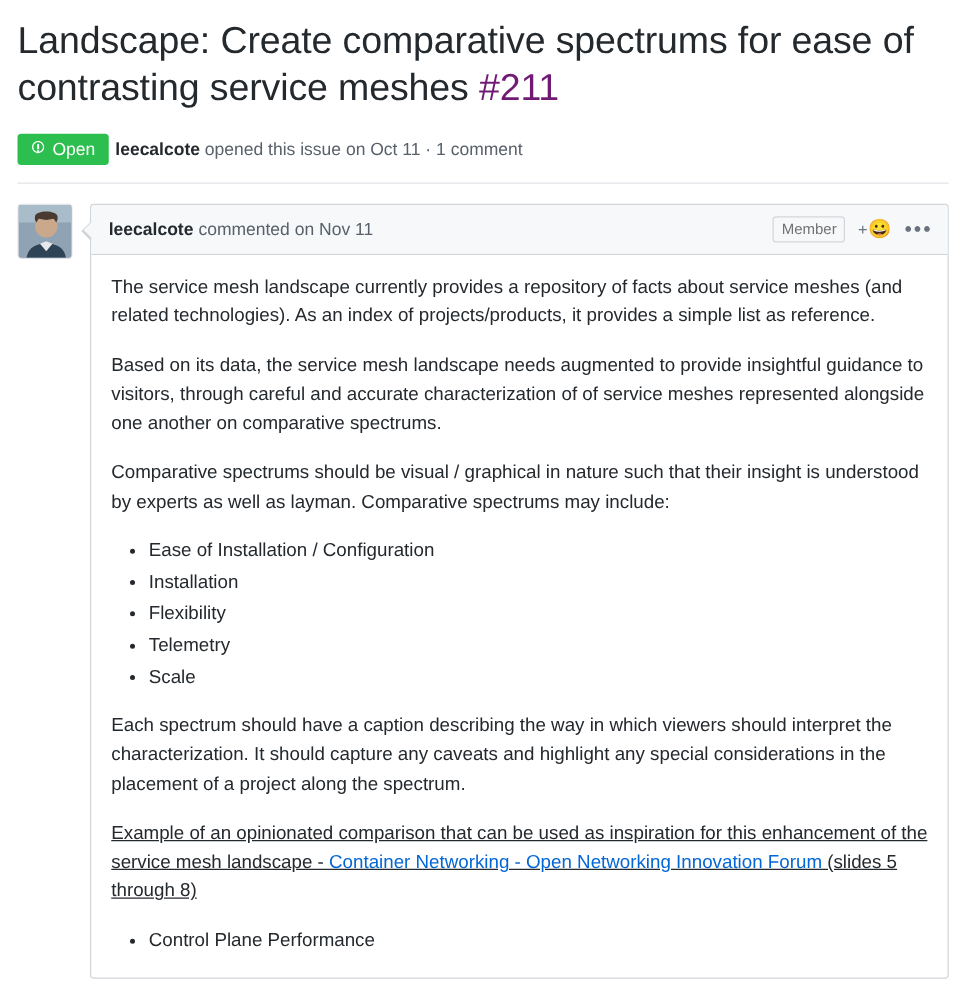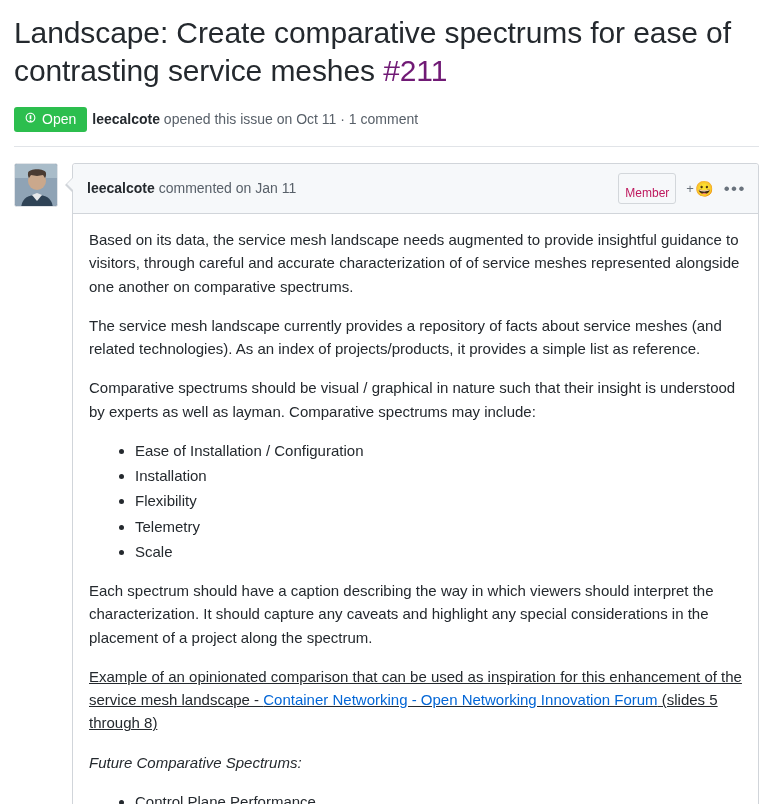--- a/index.html
+++ b/index.html
@@ -129,23 +129,23 @@
   .comment-header .hdr-text { margin-left: 4px; }
   .hdr-right {
     margin-left: auto;
     display: flex;
     align-items: center;
     gap: 10px;
   }
   .member-badge {
     border: 1px solid #d3d7db;
     border-radius: 3px;
-    color: #be185d;
+    color: #737373;
     font-size: 12px;
-    padding: 12px 6px 3px 6px;
+    padding: 2px 6px 3px 6px;
     line-height: 1.2;
     background: #f6f8fa;
   }
   .reaction-btn {
     display: inline-flex;
     align-items: center;
     color: #6a737d;
     font-size: 13px;
     line-height: 1;
     gap: 1px;
@@ -170,21 +170,21 @@
   }
   .comment-body p {
     margin: 0 0 16px 0;
   }
   .comment-body p:last-child { margin-bottom: 0; text-decoration: underline; }
   .comment-body ul {
     margin: 0 0 16px 0;
     padding-left: 30px;
   }
   .comment-body li {
-    margin: 2px 16px;
+    margin: 2px 0;
   }
   .comment-body em {
     font-style: italic;
   }
   .comment-body a {
     color: #0366d6;
     text-decoration: none;
   }
   .tight { margin-bottom: 0 !important; }
   .inspiration-block { margin: 0 0 16px 0; }
@@ -229,56 +229,53 @@
         <path d="M17 31l5 6 5-6-5-2z" fill="#e6e8ea"></path>
       </svg>
     </div>
 
     <div class="comment-arrow-holder"></div>
 
     <div class="comment">
 
       <div class="comment-header">
         <span class="hdr-author">leecalcote</span>
-        <span class="hdr-text">commented on Jan 11</span>
+        <span class="hdr-text">commented on Nov 11</span>
         <div class="hdr-right">
           <span class="member-badge">Member</span>
           <span class="reaction-btn">
             <span>+</span>
             <span class="smiley">😀</span>
           </span>
           <span class="kebab">•••</span>
         </div>
       </div>
 
       <div class="comment-body">
 
+        <p>The service mesh landscape currently provides a repository of facts about service meshes (and related technologies). As an index of projects/products, it provides a simple list as reference.</p>
         <p>Based on its data, the service mesh landscape needs augmented to provide insightful guidance to visitors, through careful and accurate characterization of of service meshes represented alongside one another on comparative spectrums.</p>
-        <p>The service mesh landscape currently provides a repository of facts about service meshes (and related technologies). As an index of projects/products, it provides a simple list as reference.</p>
         <p>Comparative spectrums should be visual / graphical in nature such that their insight is understood by experts as well as layman. Comparative spectrums may include:</p>
 
         <ul>
           <li>Ease of Installation / Configuration</li>
           <li>Installation</li>
           <li>Flexibility</li>
           <li>Telemetry</li>
           <li>Scale</li>
         </ul>
 
         <p>Each spectrum should have a caption describing the way in which viewers should interpret the characterization. It should capture any caveats and highlight any special considerations in the placement of a project along the spectrum.</p>
 
         <div class="inspiration-block">
           <p class="line">
             <span>Example of an opinionated comparison that can be used as inspiration for this enhancement of the service mesh landscape - </span><a href="#">Container Networking - Open Networking Innovation Forum</a><span> (slides 5 through 8)</span>
           </p>
         </div>
 
-        <p>
-          <em>Future Comparative Spectrums:</em>
-        </p>
 
         <ul class="tight">
           <li>Control Plane Performance</li>
 
         </ul>
 
       </div>
     </div>
   </div>
 </div>

